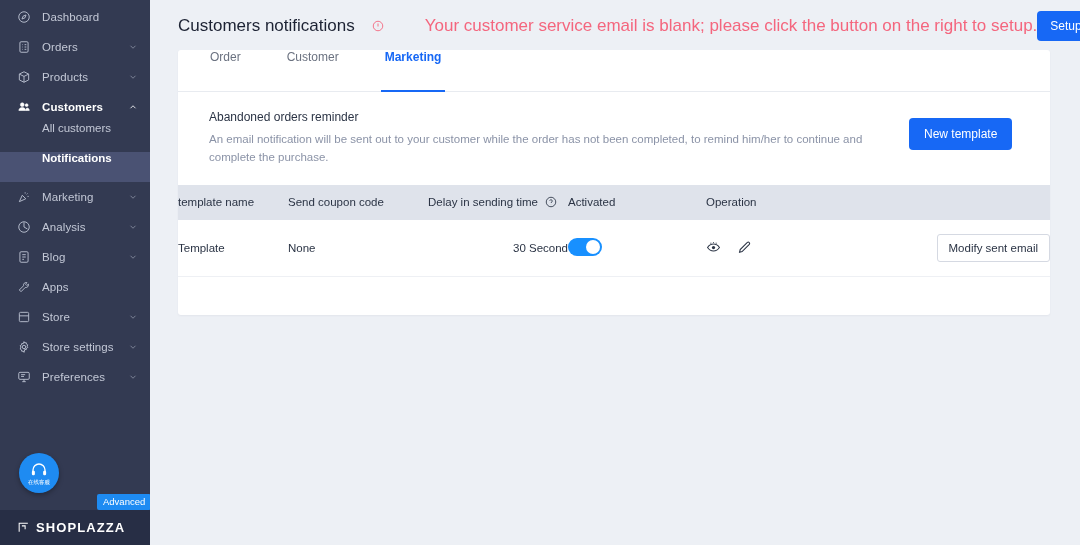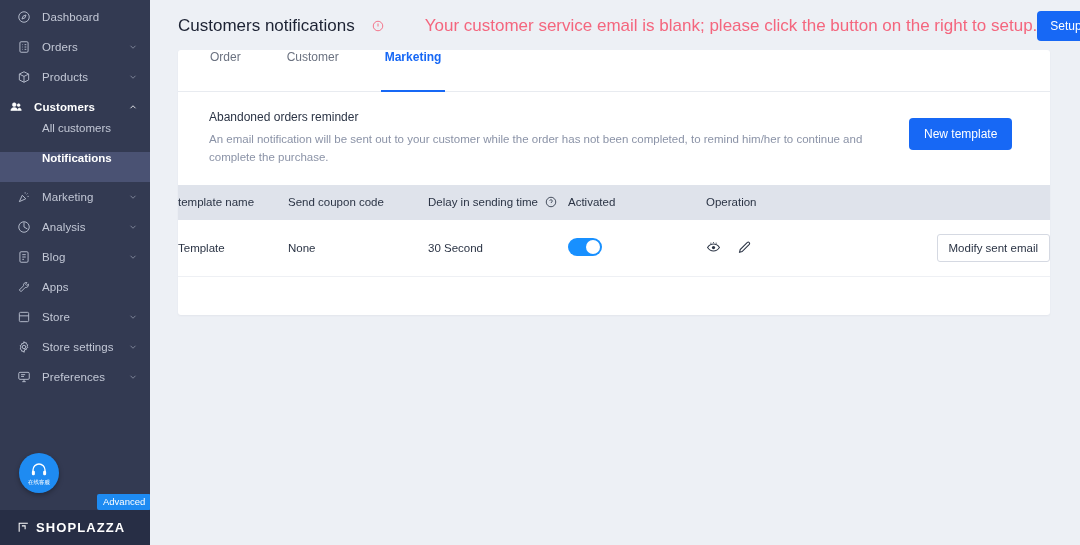--- a/index.html
+++ b/index.html
@@ -28,21 +28,21 @@
   }
   .nav-item .ico {
     width: 15px; height: 15px; flex: 0 0 15px;
     margin-right: 11px;
     display: flex; align-items: center; justify-content: center;
   }
   .nav-item .ico svg { width: 14px; height: 14px; display: block; }
   .nav-label { flex: 1 1 auto; white-space: nowrap; letter-spacing: .1px; }
   .chev { width: 10px; height: 10px; flex: 0 0 10px; opacity: .65; }
   .chev svg { width: 10px; height: 10px; display: block; }
-  .nav-item.active { color: #ffffff; font-weight: bold; padding-left: 8px; }
+  .nav-item.active { color: #ffffff; font-weight: bold; }
   .nav-item.active .ico svg { stroke: #ffffff; }
   .nav-item.active .chev { opacity: 1; }
 
   .sub-item {
     display: flex; 
     height: 30px; padding-left: 42px;
     font-size: 11.5px; color: #c3c8d6; cursor: pointer;
   }
   .sub-item.selected {
     background: #4a5273; color: #ffffff; font-weight: bold;
@@ -155,21 +155,21 @@
     font-size: 11.5px; color: #2b3445; font-weight: normal;
     padding: 11px 0 11px 0; height: 35px;
   }
   table.tbl tbody td {
     font-size: 11.5px; color: #2b3445;
     padding: 14px 0; height: 42px;
     border-bottom: 1px solid #eef0f4;
   }
   th.c1, td.c1 { padding-left: 32px; width: 110px; }
   th.c2, td.c2 { width: 140px; }
-  th.c3, td.c3 { width: 140px; }
+  th.c3, td.c3 { width: 140px; text-align: right; }
   th.c4, td.c4 { width: 138px; }
   th.c5, td.c5 { width: 190px; }
   th.c6, td.c6 { text-align: right; padding-right: 22px; }
   .help-ico { display: inline-block; vertical-align: -2px; margin-left: 4px; }
   .help-ico svg { width: 12px; height: 12px; display: block; }
 
   .toggle {
     width: 34px; height: 18px; border-radius: 9px;
     background: #1890ff; position: relative; cursor: pointer;
     display: inline-block;

